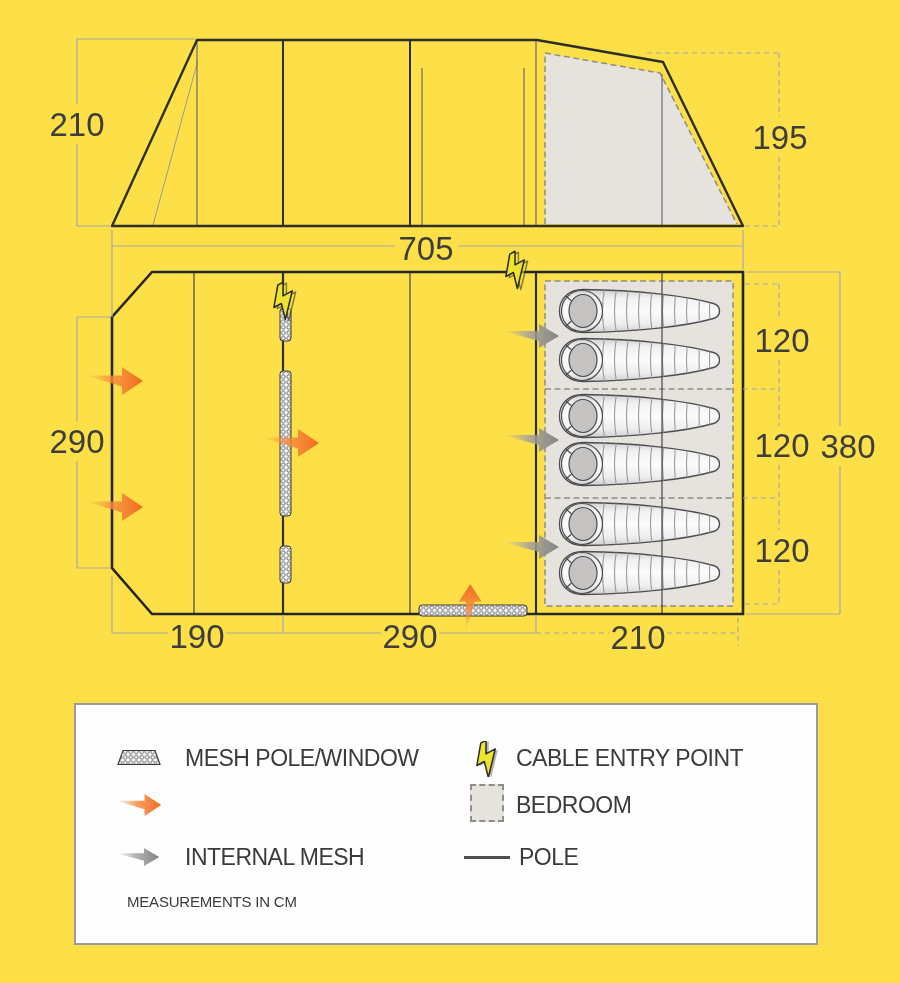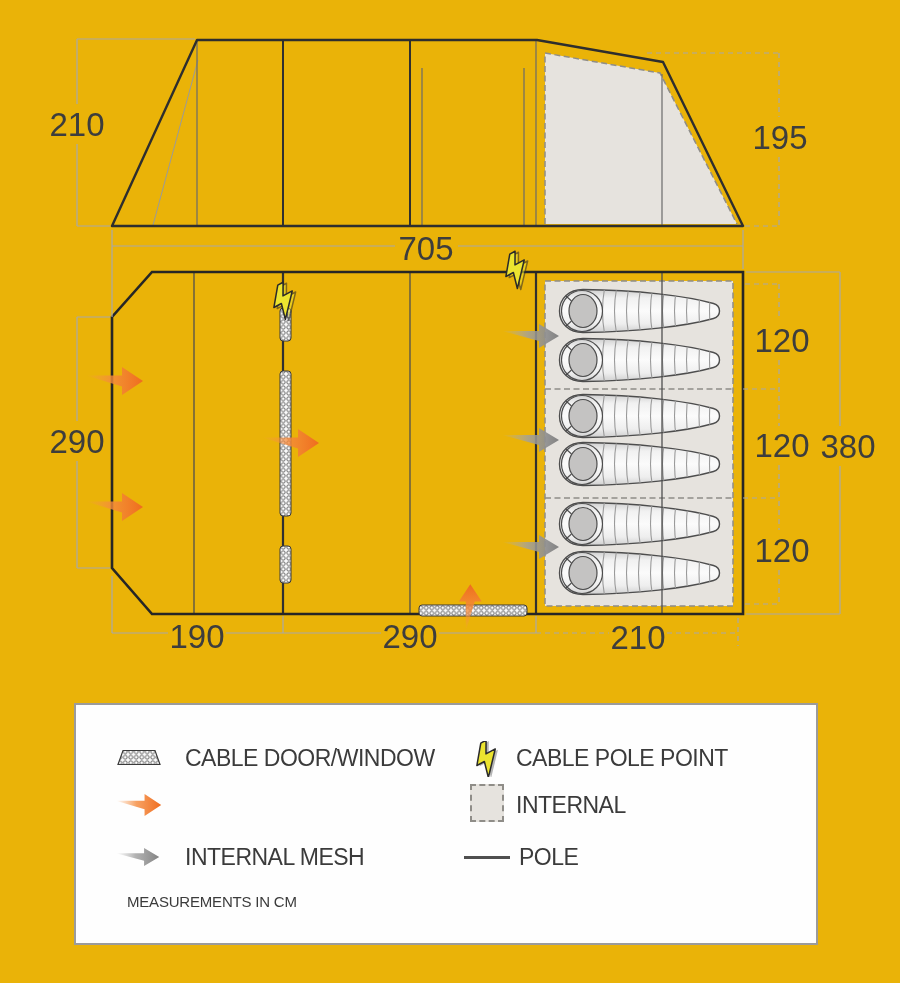--- a/index.html
+++ b/index.html
@@ -1,16 +1,16 @@
 <!DOCTYPE html>
 <html><head>
 <meta charset="utf-8">
 <style>
   html,body{margin:0;padding:0;background:#ffffff;}
-  .stage{position:relative;width:900px;height:983px;background:#eab308;overflow:hidden;
+  .stage{position:relative;width:900px;height:983px;background:#fde047;overflow:hidden;
          font-family:"Liberation Sans",sans-serif;}
   .diagram-svg{position:absolute;left:0;top:0;}
   .dim-text{font-family:"Liberation Sans",sans-serif;font-size:33px;fill:#3d3d3d;}
   
   .legend{position:absolute;left:74px;top:703px;width:744px;height:242px;
           border:2px solid #9b9b9b;box-sizing:border-box;background:#fefefe;}
   .legend .abs{position:absolute;}
   .legend-label{position:absolute;font-size:23px;color:#3b3b3b;white-space:nowrap;
                 letter-spacing:-0.5px;line-height:26px;}
   .legend-note{position:absolute;font-size:15px;color:#3b3b3b;letter-spacing:-0.2px;
@@ -200,43 +200,43 @@
 
     <svg class="abs" style="left:41px;top:44px;" width="44" height="17" viewBox="0 0 44 17">
       <defs>
         <pattern id="meshL" width="5.5" height="5.5" patternUnits="userSpaceOnUse">
           <rect width="5.5" height="5.5" fill="#fcfcfc"></rect>
           <circle cx="2.75" cy="2.75" r="2" fill="none" stroke="#5a5a5a" stroke-width="0.9"></circle>
         </pattern>
       </defs>
       <polygon points="6,1.5 38,1.5 43,15.5 1,15.5" fill="url(#meshL)" stroke="#3a3a3a" stroke-width="1.2"></polygon>
     </svg>
-    <div class="legend-label" style="left:109px;top:40px;">CABLE DOOR/WINDOW</div>
+    <div class="legend-label" style="left:109px;top:40px;">MESH POLE/WINDOW</div>
 
     <svg class="abs" style="left:396px;top:36px;" width="30" height="36" viewBox="0 0 30 36">
       <g transform="translate(15,18) rotate(-28) translate(-13,-17)">
         <path d="M15 0 L1 18 L9.5 18 L5.5 34 L25 12 L14.5 12 L21 0 Z" transform="translate(2,2)" fill="#777" opacity="0.55"></path>
         <path d="M15 0 L1 18 L9.5 18 L5.5 34 L25 12 L14.5 12 L21 0 Z" fill="#ece42f" stroke="#2a2a2a" stroke-width="1.5" stroke-linejoin="round"></path>
       </g>
     </svg>
-    <div class="legend-label" style="left:440px;top:40px;">CABLE POLE POINT</div>
+    <div class="legend-label" style="left:440px;top:40px;">CABLE ENTRY POINT</div>
 
     <svg class="abs" style="left:40px;top:88px;" width="46" height="24" viewBox="0 0 58 30">
       <defs>
         <linearGradient id="og2" x1="0" y1="0" x2="1" y2="0">
           <stop offset="0" stop-color="#f7974f" stop-opacity="0"></stop>
           <stop offset="0.45" stop-color="#f58a3c" stop-opacity="0.8"></stop>
           <stop offset="1" stop-color="#ef6c1f"></stop>
         </linearGradient>
       </defs>
       <path d="M0 9.5 L36 9.5 L36 1 L57 15 L36 29 L36 20.5 Z" fill="url(#og2)"></path>
     </svg>
 
     <div class="bedroom-swatch" style="left:394px;top:79px;"></div>
-    <div class="legend-label" style="left:440px;top:87px;">INTERNAL</div>
+    <div class="legend-label" style="left:440px;top:87px;">BEDROOM</div>
 
     <svg class="abs" style="left:40px;top:140px;" width="44" height="24" viewBox="0 0 58 30">
       <defs>
         <linearGradient id="gg2" x1="0" y1="0" x2="1" y2="0">
           <stop offset="0" stop-color="#b3b3b3" stop-opacity="0"></stop>
           <stop offset="0.45" stop-color="#a0a0a0" stop-opacity="0.8"></stop>
           <stop offset="1" stop-color="#828282"></stop>
         </linearGradient>
       </defs>
       <path d="M0 10 L37 10 L37 3 L57 15 L37 27 L37 20 Z" fill="url(#gg2)"></path>

